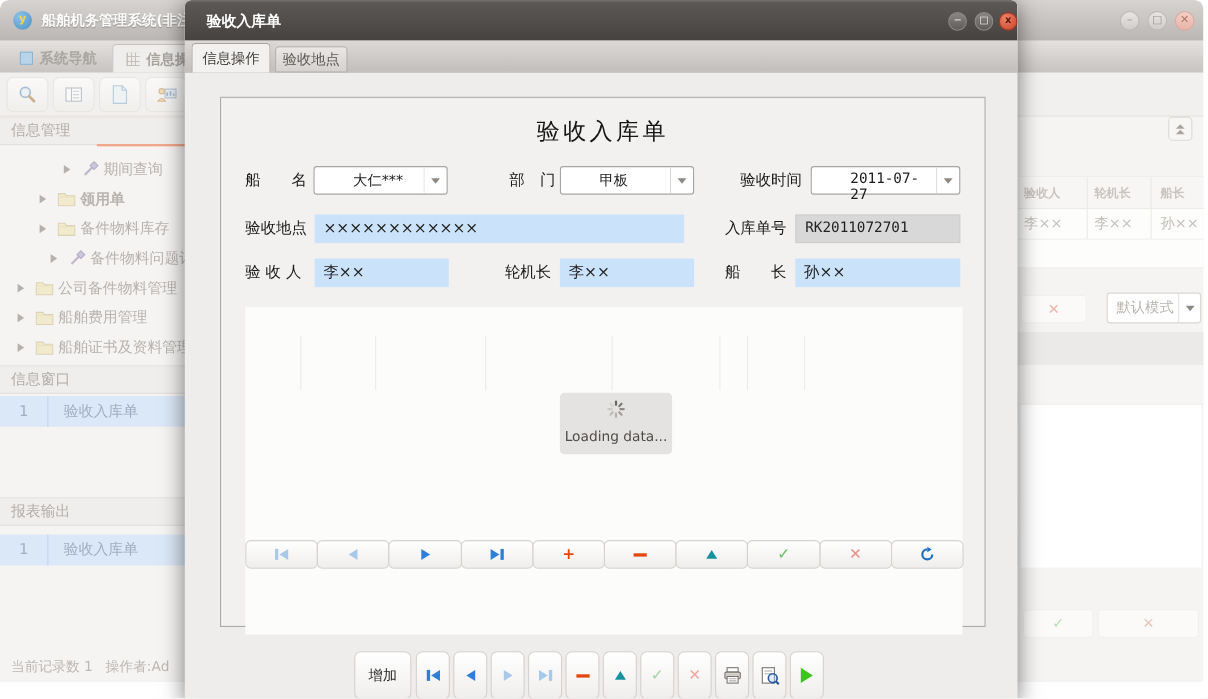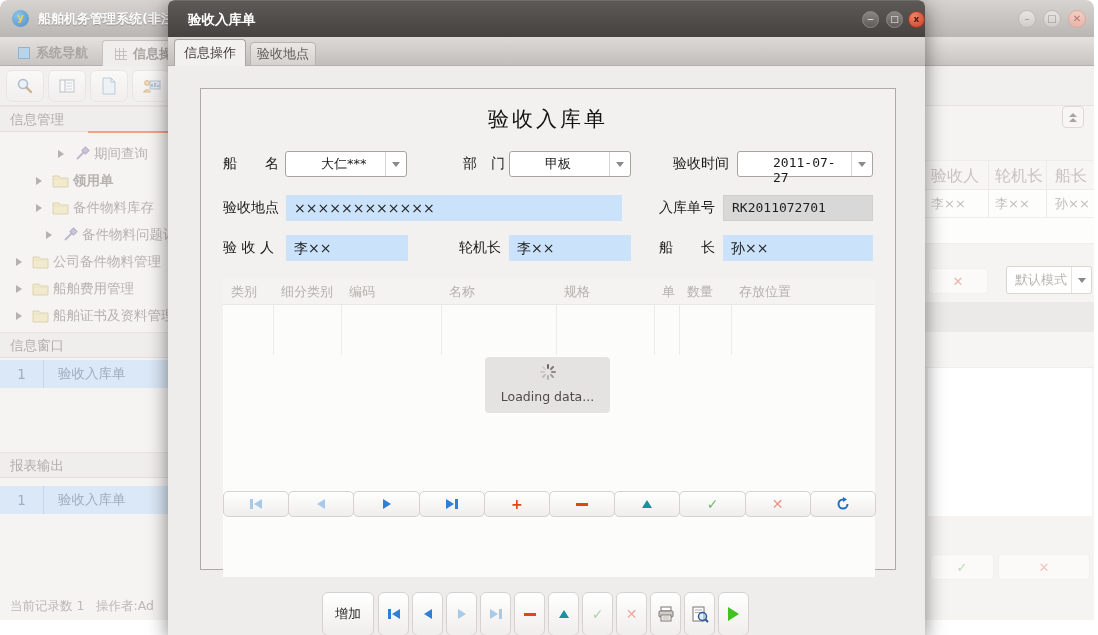--- a/index.html
+++ b/index.html
@@ -27,21 +27,21 @@
   .side-header { left:0; width:925px; height:26px; background:#f0eeec; border-top:1px solid #e6e3e0; border-bottom:1px solid #e2dfdc; color:#b2aeaa; font-size:13.5px; line-height:25px; padding-left:10px; }
   .tree-row { height:27px; display:flex; align-items:center; color:#b7b3af; font-size:13.5px; white-space:nowrap; }
   .expander { width:0; height:0; border-top:4px solid transparent; border-bottom:4px solid transparent; border-left:6px solid #b5b1ae; display:inline-block; }
   .hl-line { background:#f2a285; height:2px; }
   .list-row { height:28px; background:#dbe8f7; display:flex; align-items:center; color:#a0aebf; font-size:13.5px; }
   .list-idx { width:44px; text-align:center; border-right:1px solid #c3d6ed; align-self:stretch; line-height:28px; }
   .list-label { padding-left:14px; }
   .statusbar { color:#bcb8b4; font-size:12.5px; white-space:nowrap; }
 
   
-  .rp-cell-h { font-size:16px; font-weight:normal; color:#c9c4c0; }
+  .rp-cell-h { font-size:11px; font-weight:bold; color:#c9c4c0; }
   .rp-cell-v { font-size:13px; color:#c4bfbb; }
   .rp-sep { border-right:1px solid #eceae7; }
   .rp-row-b { border-bottom:1px solid #efedeb; }
   .faded-btn { border:1px solid #f2f0ee; border-radius:4px; background:#fbfaf9; display:flex; align-items:center; justify-content:center; font-size:13px; }
   .combo-faded { background:#fff; border:1px solid #d9d5d2; border-radius:3px; display:flex; align-items:center; color:#b9b4b0; font-size:13px; }
   .combo-faded .dd { margin-left:auto; width:20px; align-self:stretch; border-left:1px solid #e5e2df; display:flex; align-items:center; justify-content:center; }
   .dd-tri { width:0; height:0; border-left:4px solid transparent; border-right:4px solid transparent; border-top:5px solid #8d8985; }
   .chev-up { width:0; height:0; border-left:4px solid transparent; border-right:4px solid transparent; border-bottom:4px solid #a8a4a0; }
 
   
@@ -60,21 +60,21 @@
   .combo { background:#fff; border:1px solid #a8a4a2; border-radius:3px; height:26px; display:flex; align-items:center; font-size:13px; color:#1a1a1a;padding-left:28px; }
   .combo .val { padding-left:7px; }
   .combo .dd { margin-left:auto; width:21px; align-self:stretch; border-left:1px solid #d8d5d2; background:linear-gradient(#fdfdfd,#eeeceา
 9); display:flex; align-items:center; justify-content:center; border-radius:0 2px 2px 0; }
   .blue-input { background:#cbe3fa; height:26px; font-size:14px; color:#222; line-height:26px; padding-left:8px; }
   .gray-input { background:#d8d8d8; border:1px solid #cfcfcf; height:26px; font-size:13px; color:#222; line-height:24px; padding-left:8px; font-family:"DejaVu Sans Mono","Liberation Mono",monospace; }
   .dtable { left:22px; top:190px; width:652px; height:298px; background:#fcfcfb; }
   .dtable-header { display:grid; grid-template-columns:50px 68px 100px 115px 98px 25px 52px 1fr; height:26px; background:#f5f3f1; border-bottom:1px solid #e9e6e3; }
   .dtable-header div { font-size:13px; color:#b5b1ad; line-height:26px; padding-left:8px; white-space:nowrap; overflow:hidden; }
   .colsep { top:26px; height:50px; border-left:1px solid #edebe8; width:0; }
-  .loading-box { left:284px; top:268px; width:125px; height:56px; background:#e5e3e1; border-radius:4px; text-align:center; }
+  .loading-box { left:308px; top:268px; width:102px; height:56px; background:#e5e3e1; border-radius:4px; text-align:center; }
   .loading-text { margin-top:4px; font-size:12.5px; color:#4f4c49; }
   .navigator { left:22px; top:402px; width:652px; height:26px; display:flex; }
   .navbtn { flex:1; height:26px; border:1px solid #d6d2cf; border-radius:5px; margin-right:-1px; background:linear-gradient(#ffffff,#f0eeec); display:flex; align-items:center; justify-content:center; gap:1px; }
   .tr { width:0; height:0; display:inline-block; }
   .tr-r { border-top:5px solid transparent; border-bottom:5px solid transparent; border-left:8px solid currentColor; }
   .tr-l { border-top:5px solid transparent; border-bottom:5px solid transparent; border-right:8px solid currentColor; }
   .tr-u { border-left:5px solid transparent; border-right:5px solid transparent; border-bottom:8px solid currentColor; }
   .vbar { width:3px; height:10px; background:currentColor; display:inline-block; }
   .glyph { font-size:14px; font-weight:bold; line-height:1; }
   .hminus { width:12px; height:3px; background:currentColor; display:inline-block; }
@@ -318,30 +318,20 @@
       <div class="abs gray-input" style="left:522px;top:106px;width:150px;">RK2011072701</div>
 
       <div class="abs flabel" style="left:22px;top:150px;">验 收 人</div>
       <div class="abs blue-input" style="left:85px;top:146px;width:122px;">李××</div>
       <div class="abs flabel" style="left:258px;top:150px;">轮机长</div>
       <div class="abs blue-input" style="left:308px;top:146px;width:122px;">李××</div>
       <div class="abs flabel" style="left:458px;top:150px;">船　　长</div>
       <div class="abs blue-input" style="left:522px;top:146px;width:150px;">孙××</div>
 
       <div class="abs dtable">
-        <div class="dtable-header">
-          <div>类别</div>
-          <div>细分类别</div>
-          <div>编码</div>
-          <div>名称</div>
-          <div>规格</div>
-          <div>单</div>
-          <div>数量</div>
-          <div>存放位置</div>
-        </div>
         <div class="abs colsep" style="left:50px;"></div>
         <div class="abs colsep" style="left:118px;"></div>
         <div class="abs colsep" style="left:218px;"></div>
         <div class="abs colsep" style="left:333px;"></div>
         <div class="abs colsep" style="left:431px;"></div>
         <div class="abs colsep" style="left:456px;"></div>
         <div class="abs colsep" style="left:508px;"></div>
       </div>
 
       <div class="abs loading-box">

